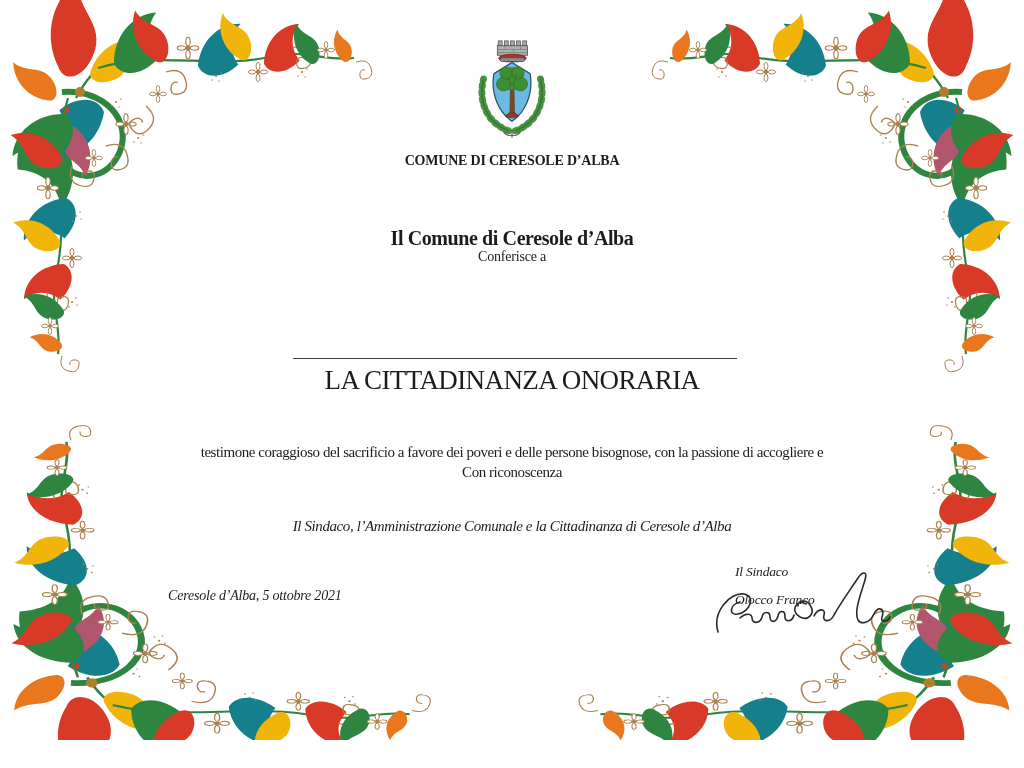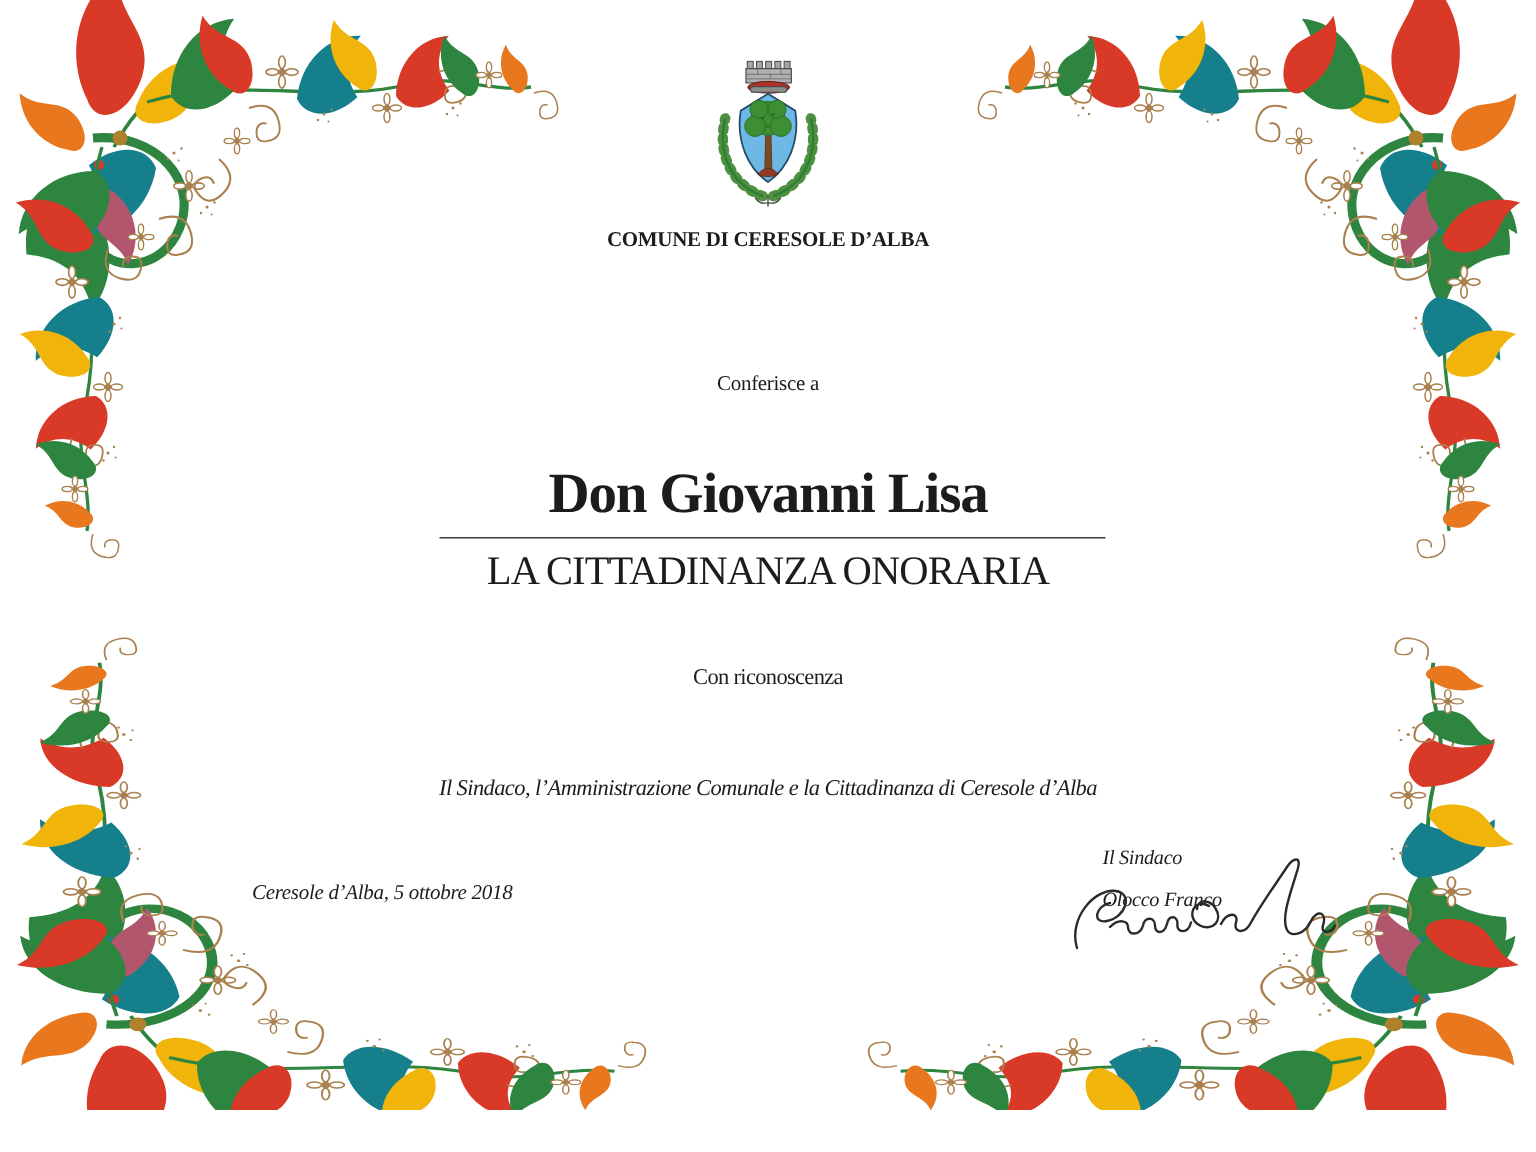--- a/index.html
+++ b/index.html
@@ -136,36 +136,37 @@
       <path d="M56 112 C34 104 20 82 27 52" fill="none" stroke="#4c9040" stroke-width="8" stroke-linecap="round" stroke-dasharray="2.5 5.5"></path>
       <path d="M56 112 C34 104 20 82 27 52" fill="none" stroke="#2e7d32" stroke-width="1.8"></path>
       <path d="M64 112 C86 104 100 82 93 52" fill="none" stroke="#4c9040" stroke-width="8" stroke-linecap="round" stroke-dasharray="2.5 5.5"></path>
       <path d="M64 112 C86 104 100 82 93 52" fill="none" stroke="#2e7d32" stroke-width="1.8"></path>
       <path d="M50 113 q4 6 10 4 M70 113 q-4 6 -10 4 M60 111 q0 7 0 9" fill="none" stroke="#555" stroke-width="1.2"></path>
     </g>
   </svg>
 
   <div class="centered muni-header">COMUNE DI CERESOLE D’ALBA</div>
 
+  <div class="centered issuer">Il Comune di Ceresole d’Alba</div>
 
   <div class="centered confers">Conferisce a</div>
 
-  <div class="centered recipient">Don Giovanni Lisa</div>
 
   <div class="rule"></div>
 
   <div class="centered award">LA CITTADINANZA ONORARIA</div>
 
   <div class="centered citation">
+    <div>testimone coraggioso del sacrificio a favore dei poveri e delle persone bisognose, con la passione di accogliere e</div>
     <div>Con riconoscenza</div>
   </div>
 
   <div class="centered signatories">Il Sindaco, l’Amministrazione Comunale e la Cittadinanza di Ceresole d’Alba</div>
 
-  <div class="abs place-date">Ceresole d’Alba, 5 ottobre 2018</div>
+  <div class="abs place-date">Ceresole d’Alba, 5 ottobre 2021</div>
 
   <div class="abs sig-block">
     <div class="sig-role">Il Sindaco</div>
     <div class="sig-name">Olocco Franco</div>
   </div>
 
   <svg class="signature-svg" width="190" height="80" viewBox="0 0 190 80" aria-hidden="true">
     <path d="M8 64 C2 44 20 24 34 26 C46 28 40 44 28 46 C18 48 20 36 30 34
              M30 50 C36 44 42 46 42 50 C42 56 50 56 52 49 C53 43 60 43 60 49
              C60 55 66 55 68 48 C69 42 75 42 75 48 C74 54 82 55 84 47

